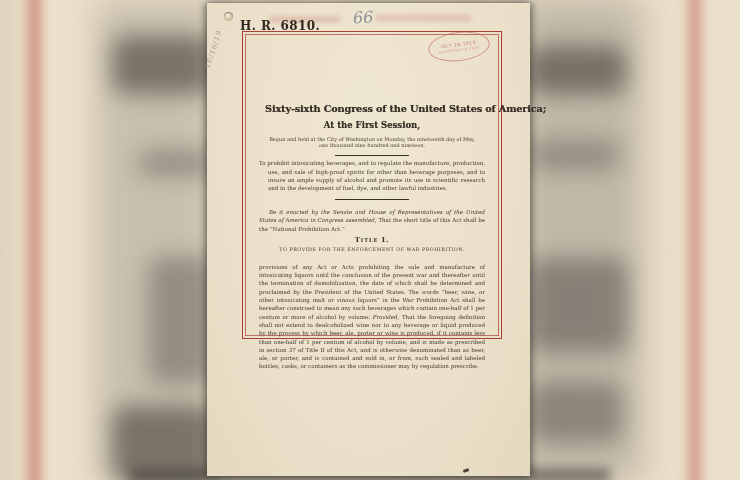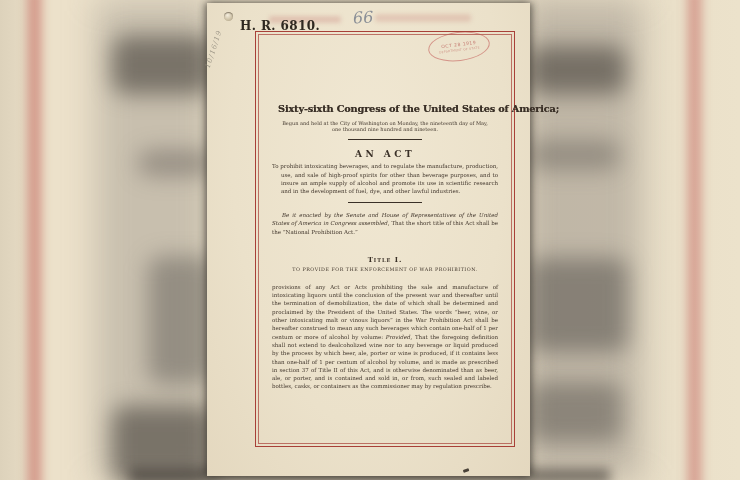--- a/index.html
+++ b/index.html
@@ -56,21 +56,21 @@
     transform:rotate(-7deg);color:rgba(190,105,97,.85);
     display:flex;flex-direction:column;align-items:center;justify-content:center;
     font-family:"DejaVu Sans","Liberation Sans",sans-serif;text-align:center;
   }
   .stamp-line1{font-size:4.5px;letter-spacing:.5px;}
   .stamp-line2{font-size:3px;letter-spacing:.3px;opacity:.75;margin-top:1px;}
   .bottom-mark{position:absolute;left:256px;top:466px;width:6px;height:2.5px;background:#4a4238;transform:rotate(-20deg);border-radius:1px;}
 
   
   .rule-outer{
-    position:absolute;left:48px;top:28px;width:260px;height:416px;
+    position:absolute;left:35px;top:28px;width:260px;height:308px;
     border:1.5px solid #a84038;box-sizing:border-box;
   }
   .rule-inner{
     position:absolute;left:2px;top:2px;right:2px;bottom:2px;
     border:1px solid rgba(176,84,74,.8);
   }
 
   
   .content{position:absolute;left:0;top:0;right:0;bottom:0;padding:0 14px;box-sizing:border-box;text-align:center;}
   .congress-title{
@@ -81,21 +81,21 @@
   .session-sub{margin-top:6px;font-size:5px;line-height:6.2px;color:#453a30;}
   .divider{margin:7px auto 0;width:74px;border-top:1.6px solid #3a3027;}
   .act-heading{margin-top:9px;font-size:9px;font-weight:bold;letter-spacing:3.5px;}
   .justified{
     text-align:justify;font-size:5.5px;line-height:8.2px;color:#40352b;
     text-justify:inter-word;
   }
   .act-preamble{margin:3px 2px 0;padding-left:9px;text-indent:-9px;}
   .enacting{margin:8px 2px 0;text-indent:10px;}
   .enacting .it{font-style:italic;}
-  .title-heading{margin-top:19px;font-size:7px;font-variant:small-caps;letter-spacing:1px;font-weight:bold;}
+  .title-heading{margin-top:2px;font-size:7px;font-variant:small-caps;letter-spacing:1px;font-weight:bold;}
   .title-sub{margin-top:3px;font-size:4.8px;letter-spacing:.5px;color:#42372d;}
   .body-para{margin:11px 2px 0;line-height:8.3px;}
   .body-para .it{font-style:italic;}
 </style>
 </head>
 <body>
 
 <div class="stage">
 
   <div class="bg-el bg-wash-left"></div>
@@ -130,29 +130,29 @@
       <div class="stamp-line2">DEPARTMENT OF STATE</div>
     </div>
 
     <div class="rule-outer">
       <div class="rule-inner"></div>
 
       <div class="content">
 
         <div class="congress-title">Sixty-sixth Congress of the United States of America;</div>
 
+        <div class="session-title">At the First Session,</div>
 
         <div class="session-sub">
           <div>Begun and held at the City of Washington on Monday, the nineteenth day of May,</div>
           <div>one thousand nine hundred and nineteen.</div>
         </div>
 
         <div class="divider"></div>
 
-        <div class="act-heading">AN ACT</div>
 
         <p class="justified act-preamble">To prohibit intoxicating beverages, and to regulate the manufacture, production, use, and sale of high-proof spirits for other than beverage purposes, and to insure an ample supply of alcohol and promote its use in scientific research and in the development of fuel, dye, and other lawful industries.</p>
 
         <div class="divider"></div>
 
         <p class="justified enacting"><span class="it">Be it enacted by the Senate and House of Representatives of the United States of America in Congress assembled,</span><span> That the short title of this Act shall be the “National Prohibition Act.”</span></p>
 
         <div class="title-heading">Title I.</div>
 
         <div class="title-sub">TO PROVIDE FOR THE ENFORCEMENT OF WAR PROHIBITION.</div>

